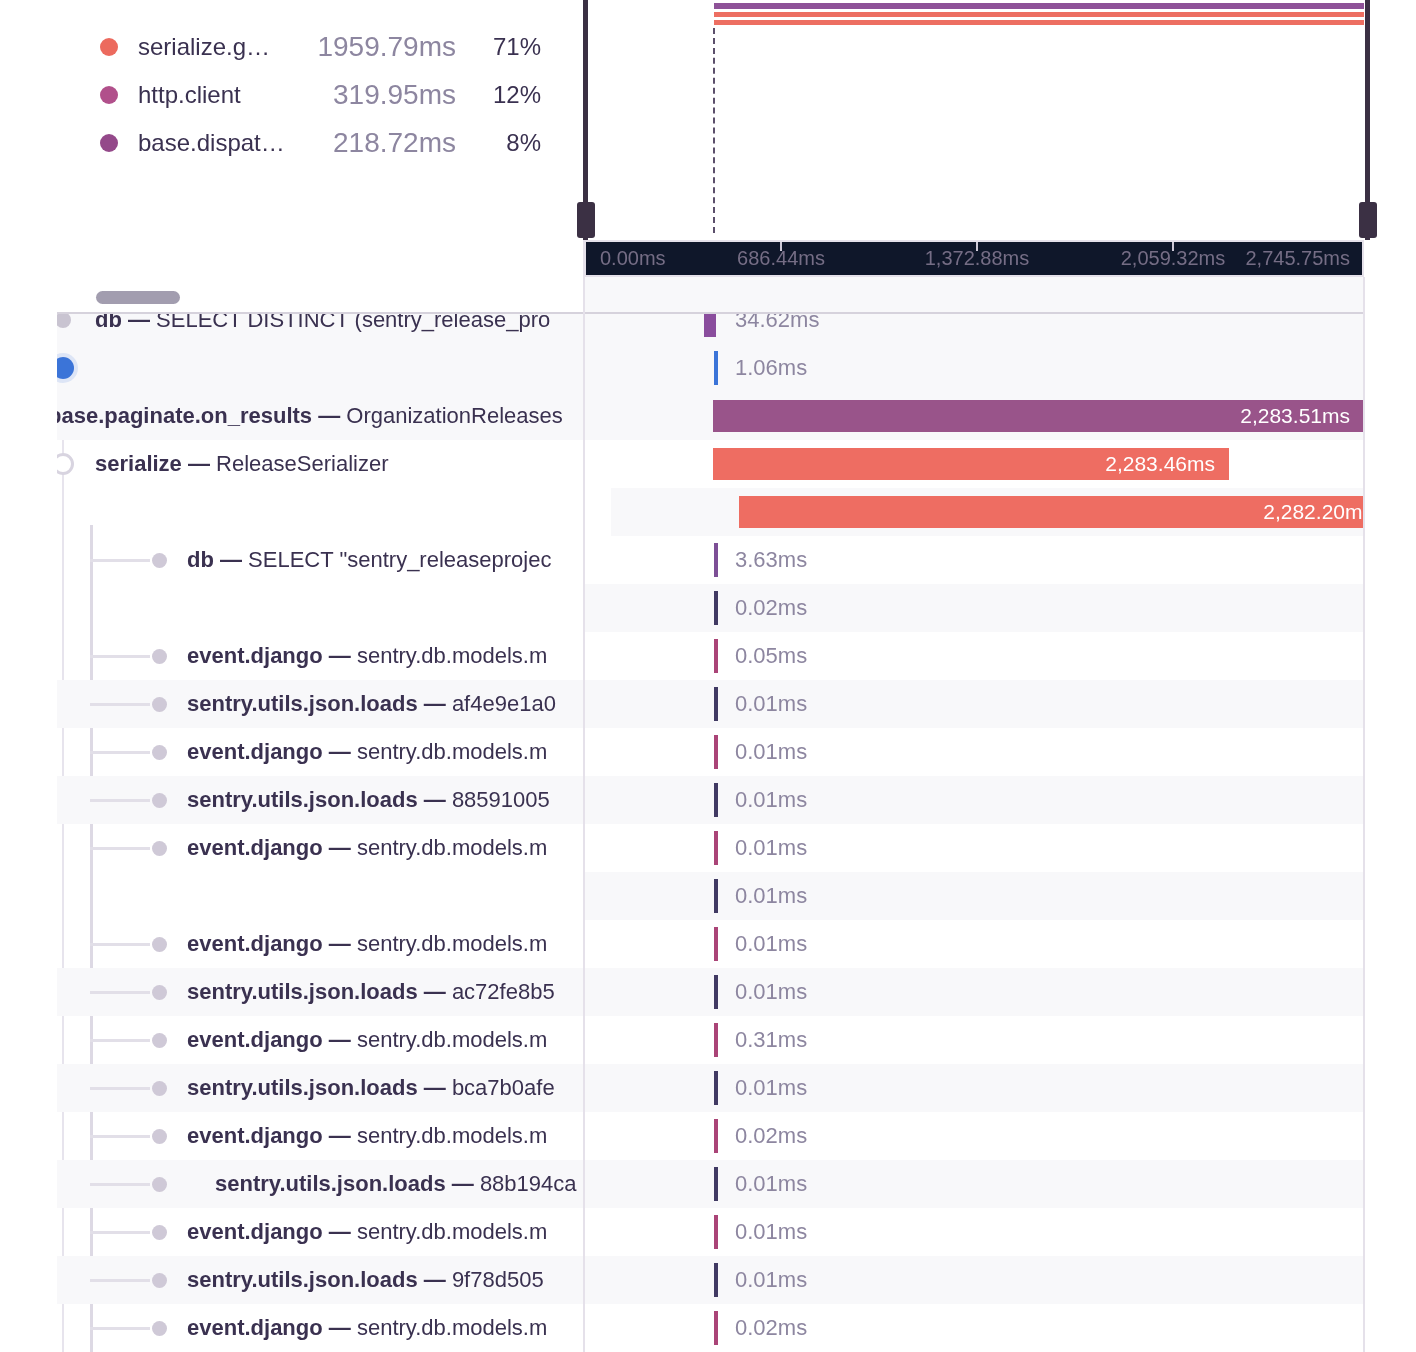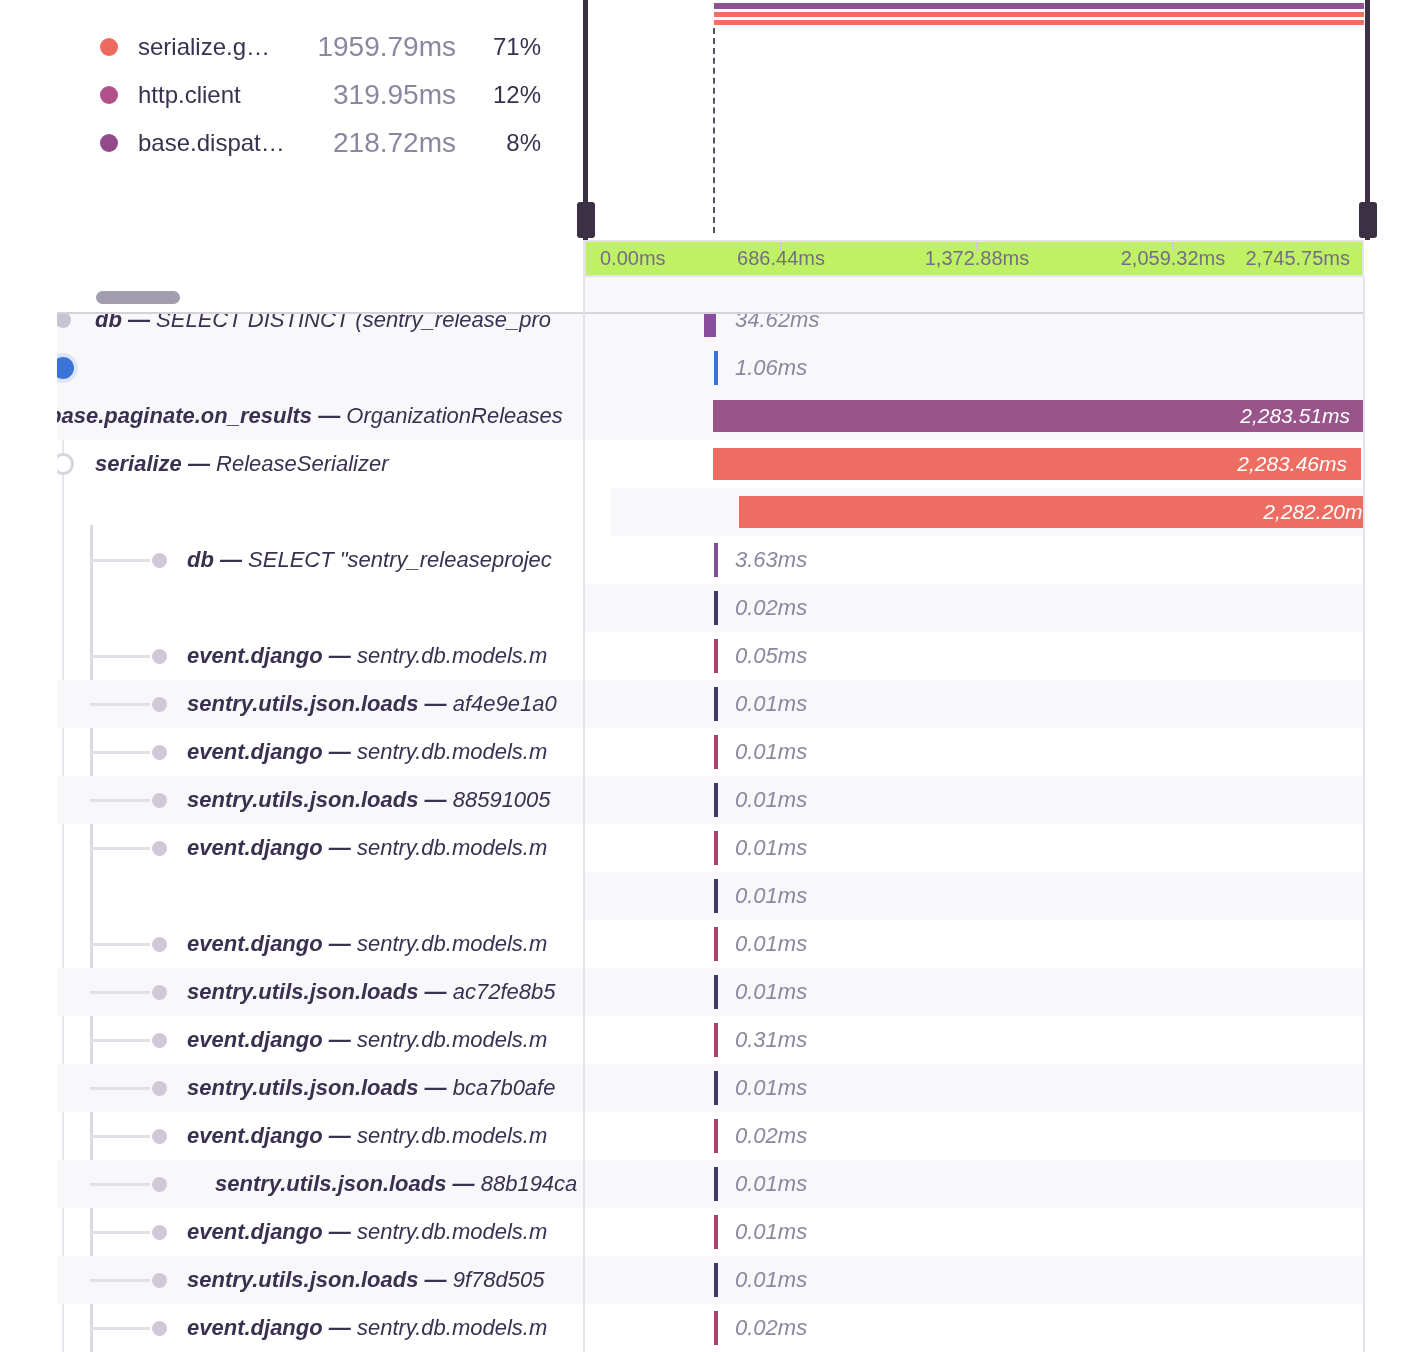--- a/index.html
+++ b/index.html
@@ -15,32 +15,32 @@
   .llabel{width:168px;font-size:24px;color:var(--dark-text);white-space:nowrap;overflow:hidden;}
   .lval{width:150px;text-align:right;font-size:28px;color:var(--muted-text);}
   .lpct{width:85px;text-align:right;font-size:24px;color:var(--dark-text);}
   
   .minimap{position:absolute;left:583px;top:0;width:788px;height:240px;}
   .mm-line{position:absolute;top:0;width:5px;height:240px;background:var(--handle);}
   .mm-knob{position:absolute;top:202px;width:18px;height:36px;background:var(--handle);border-radius:3px;}
   .mm-bar{position:absolute;left:131px;width:650px;}
   .mm-dash{position:absolute;left:130px;top:28px;height:205px;width:0;border-left:2px dashed var(--dash);}
   
-  .axisbox{position:absolute;left:584px;top:240px;width:780px;height:37px;background:#bef264;border:2px solid var(--border);}
+  .axisbox{position:absolute;left:584px;top:240px;width:780px;height:37px;background:#0f172a;border:2px solid var(--border);}
   .axis-tick{position:absolute;top:0;width:2px;height:9px;background:#cfcad8;}
   .axis-label{position:absolute;top:0;height:33px;line-height:33px;font-size:20px;color:var(--axis-text);white-space:nowrap;}
   .al-center{transform:translateX(-50%);}
   
   .right-header{position:absolute;left:585px;top:277px;width:778px;height:37px;background:#f8f8fa;}
   .scroll-pill{position:absolute;left:96px;top:291px;width:84px;height:13px;border-radius:7px;background:#a29daf;}
   .header-sep{position:absolute;left:57px;top:312px;width:1307px;height:2px;background:#d6d2dc;}
   .divider{position:absolute;left:583px;top:240px;width:2px;height:1112px;background:var(--border);}
   .right-edge{position:absolute;left:1363px;top:277px;width:2px;height:1075px;background:var(--border);}
   
-  .pane{position:absolute;top:314px;height:1038px;overflow:hidden;font-style:italic;}
+  .pane{position:absolute;top:314px;height:1038px;overflow:hidden;}
   .pane-left{left:57px;width:526px;}
   .pane-right{left:585px;width:778px;}
   .trow{position:absolute;left:0;width:100%;height:48px;}
   .bg-gray{background:#f8f8fa;}
   .guide-root{position:absolute;left:5px;top:0;width:2px;height:100%;background:#e7e4ed;}
   .guide-child{position:absolute;left:33px;top:211px;width:3px;height:827px;background:#ddd9e4;}
   .rowtext{position:absolute;top:0;height:48px;line-height:48px;font-size:22px;white-space:nowrap;color:var(--dark-text);}
   .rowtext b{font-weight:700;}
   .rowtext.blue, .rowtext.blue b{color:var(--blue);}
   .conn-h{position:absolute;left:33px;width:60px;height:3px;background:#e2dfe8;}
@@ -215,21 +215,21 @@
       <div class="trow bg-gray" style="top: 30px;">
         <div class="tick" style="background: rgb(59, 116, 216);"></div>
         <div class="dur">1.06ms</div>
       </div>
       <div class="trow bg-gray" style="top: 78px; text-align: center;">
         <div class="wbar" style="width: 651px; background: rgb(153, 84, 138);">
           <span>2,283.51ms</span>
         </div>
       </div>
       <div class="trow" style="top: 126px;">
-        <div class="wbar" style="width: 648px; background: rgb(238, 109, 98);">
+        <div class="wbar" style="width: 516px; background: rgb(238, 109, 98);">
           <span>2,283.46ms</span>
         </div>
       </div>
       <div class="trow bg-gray" style="top: 174px; margin-left: 26px;">
         <div class="wbar" style="width: 648px; background: rgb(238, 109, 98);">
           <span>2,282.20ms</span>
         </div>
       </div>
       <div class="trow" style="top: 222px;">
         <div class="tick" style="background: rgb(125, 79, 150);"></div>

